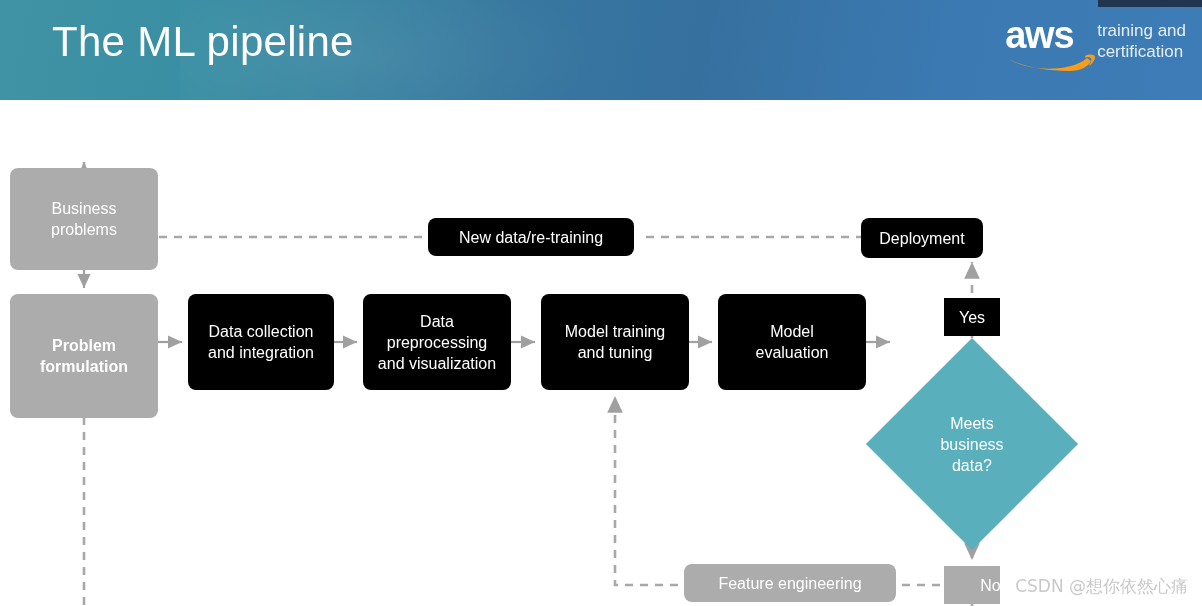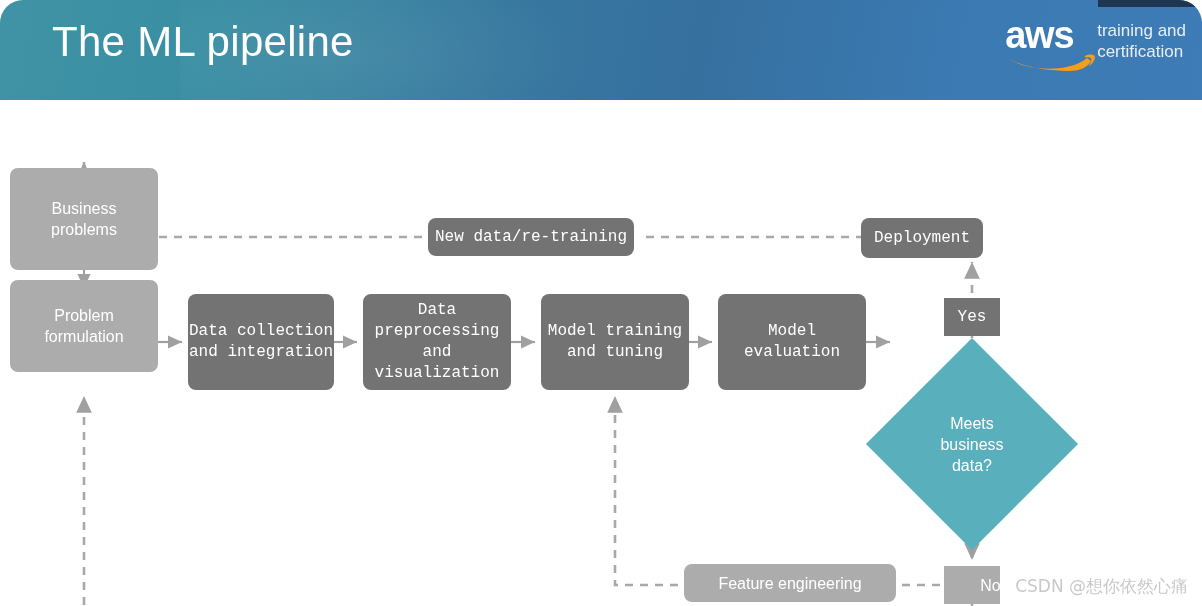--- a/index.html
+++ b/index.html
@@ -12,21 +12,20 @@
     height: 606px;
     font-family: "Liberation Sans", sans-serif;
     overflow: hidden;
   }
   #slide {
     position: relative;
     width: 1202px;
     height: 606px;
     background: #ffffff;
     overflow: hidden;
-    border-radius: 23px;
   }
 
   
   #header {
     position: absolute;
     left: 0; top: 0;
     width: 1202px;
     height: 100px;
     background: linear-gradient(100deg,
         #3f93a4 0%,
@@ -115,21 +114,21 @@
     display: flex;
     align-items: center;
     justify-content: center;
     text-align: center;
     color: #ffffff;
     font-size: 16px;
     font-weight: 400;
     line-height: 21px;
     white-space: pre-line;
   }
-  .teal   { background: #737373; font-family: Liberation Mono, monospace; }
+  .teal   { background: #000000; }
   .gray   { background: #acacac; }
   .rounded { border-radius: 8px; }
   .sharp   { border-radius: 0; }
 
   .diamond-wrap {
     position: absolute;
   }
   .diamond-shape {
     position: absolute;
     left: 0; top: 0;
@@ -215,21 +214,21 @@
         <path d="M678,485 L615,485 L615,296" marker-end="url(#arrow)"></path>
 
         <path d="M972,504 L972,558 L641,558"></path>
         <path d="M421,558 L84,558 L84,296" marker-end="url(#arrow)"></path>
       </g>
     </svg>
 
     <div class="node gray rounded" style="left:10px;  top:68px;  width:148px; height:102px;">Business
 problems</div>
 
-    <div class="node gray rounded" style="left:10px;  top:180px; width:148px; height:92px;">Problem
+    <div class="node gray rounded" style="left:10px;  top:194px; width:148px; height:124px;font-weight:bold;">Problem
 formulation</div>
 
     <div class="node teal rounded" style="left:188px; top:194px; width:146px; height:96px;">Data collection
 and integration</div>
 
     <div class="node teal rounded" style="left:541px; top:194px; width:148px; height:96px;">Model training
 and tuning</div>
 
     <div class="node teal rounded" style="left:363px; top:194px; width:148px; height:96px;">Data
 preprocessing

